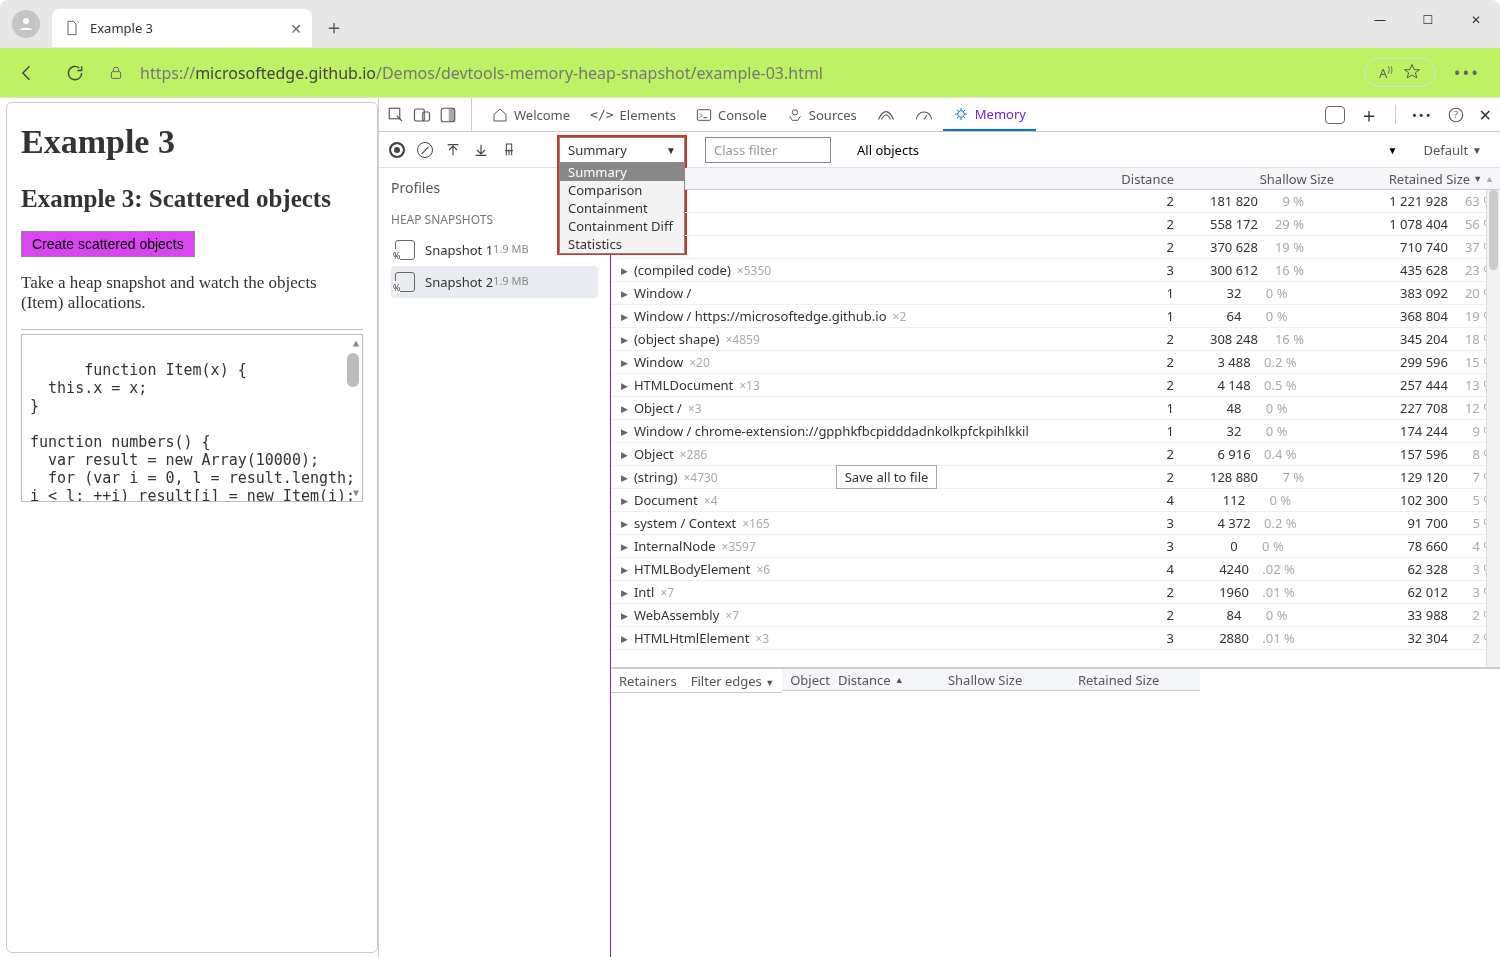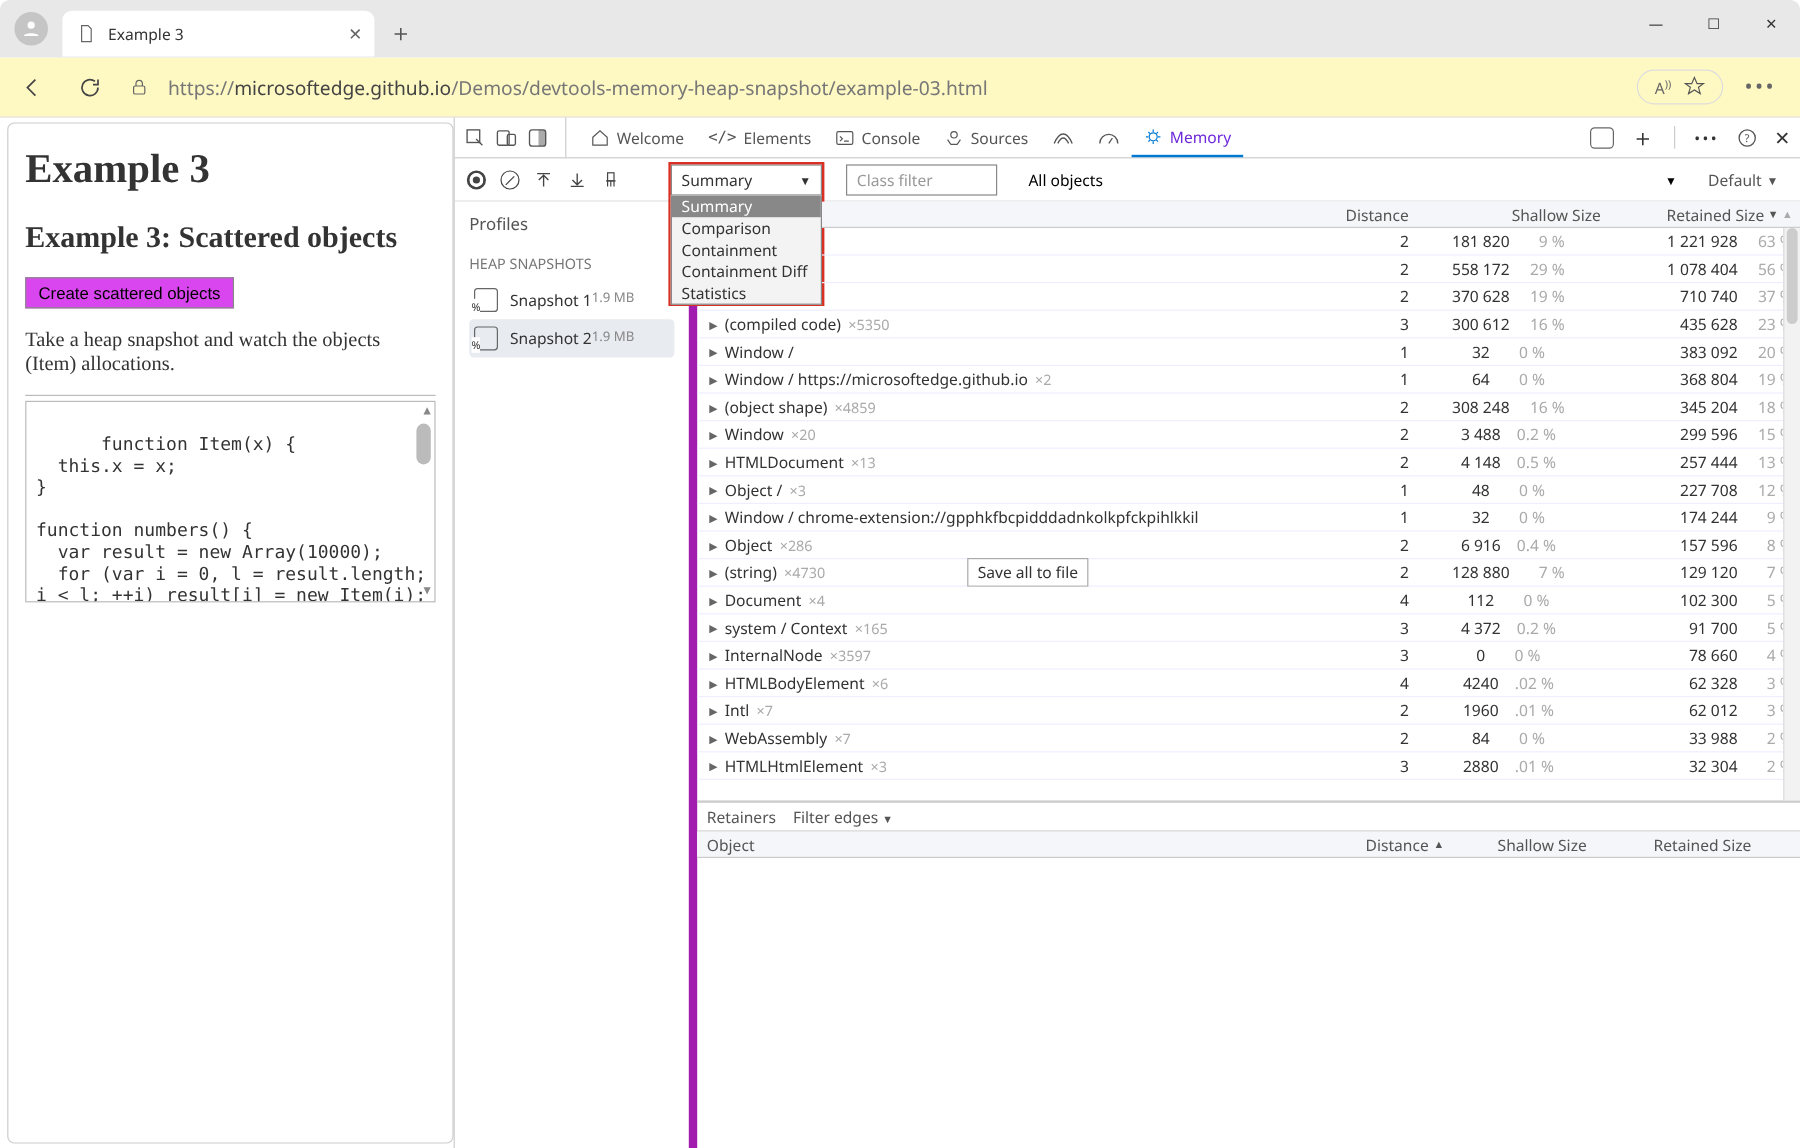--- a/index.html
+++ b/index.html
@@ -5,21 +5,21 @@
 * { margin: 0; padding: 0; box-sizing: border-box; }
 body { font-family: "Segoe UI", system-ui, sans-serif; font-size: 13px; color: #333; background: #fff; overflow: hidden; width: 1500px; height: 957px; }
 .top-frame { height: 48px; background: #e8e8e8; display: flex; align-items: center; gap: 4px; padding: 0 4px; position: relative; border-top-left-radius: 8px; border-top-right-radius: 8px; }
 .user-orb { width: 28px; height: 28px; border-radius: 50%; background: #c5c5c5; margin: 0 8px 0 8px; display: flex; align-items: center; justify-content: center; color: #fff; }
 .tab { width: 260px; height: 38px; background: #fff; border-radius: 8px 8px 0 0; display: flex; align-items: center; gap: 10px; padding: 0 12px; margin-top: 8px; position: relative; }
 .tab .doc-icon { width: 16px; height: 16px; display: inline-flex; }
 .tab .close { position: absolute; right: 10px; font-size: 14px; color: #666; }
 .newtab { width: 36px; display: flex; align-items: center; justify-content: center; font-size: 20px; color: #555; margin-top: 6px; }
 .win-controls { position: absolute; right: 0; top: 0; display: flex; }
 .win-controls > div { width: 48px; height: 38px; display: flex; align-items: center; justify-content: center; color: #333; font-size: 12px; }
-.addr-bar { height: 50px; background: #fef9c3; display: flex; align-items: center; gap: 18px; padding: 0 12px; border-bottom: 1px solid #e1e1e1; }
+.addr-bar { height: 50px; background: #bef264; display: flex; align-items: center; gap: 18px; padding: 0 12px; border-bottom: 1px solid #e1e1e1; }
 .nav-btn { width: 30px; height: 30px; display: flex; align-items: center; justify-content: center; color: #666; }
 .url-zone { display: flex; align-items: center; gap: 14px; flex: 1; font-size: 16px; color: #777; }
 .url-zone .lock { width: 18px; }
 .url-zone .dark { color:#444; }
 .addr-right { display: flex; gap: 18px; align-items: center; padding: 0 8px; color: #666; }
 .addr-right .pill { border: 1px solid #ddd; border-radius: 16px; padding: 4px 14px; display: flex; align-items: center; gap: 10px; }
 .main { display: flex; height: calc(957px - 48px - 50px); }
 .page-pane { width: 372px; border: 1px solid #ccc; margin: 4px 0 4px 6px; border-radius: 6px; padding: 14px 14px; overflow: hidden; }
 .page-pane h1 { font-family: "Times New Roman", serif; font-size: 34px; font-weight: bold; margin: 6px 0 24px 0; }
 .page-pane h2 { font-family: "Times New Roman", serif; font-size: 25px; font-weight: bold; margin: 8px 0 18px 0; }
@@ -46,21 +46,21 @@
 .view-select { width: 126px; height: 26px; border: 1px solid #888; background: #fff; padding: 0 8px; display: flex; align-items: center; justify-content: space-between; font-size: 13px; }
 .dd-highlight { position: absolute; top: -2px; left: -2px; width: 130px; height: 120px; border: 2px solid #d93025; pointer-events: none; }
 .dd-list { position: absolute; top: 26px; left: 0; width: 126px; background: #f3f3f3; border: 1px solid #888; border-top: none; z-index: 10; }
 .dd-list .opt { padding: 1px 8px; height: 18px; font-size: 13px; display: flex; align-items: center; }
 .dd-list .opt.sel { background: #888; color: #fff; }
 .class-filter { width: 126px; height: 26px; border: 1px solid #888; padding: 0 8px; color: #999; background: #fff; display: flex; align-items: center; margin-left: 8px;}
 .all-obj { display: flex; align-items: center; gap: 6px; margin-left: 14px; color: #000000; flex:1; position: relative; }
 .all-obj .caret { position: absolute; right: 6px; }
 .default-dd { margin-left: auto; color: #555; display: flex; align-items: center; gap: 4px; padding: 0 8px; }
 .dt-body { display: flex; flex: 1; min-height: 0; }
-.profiles { width: 202px; border-right: 7px solid #a21caf; padding: 10px 12px; }
+.profiles { width: 232px; border-right: 1px solid #a21caf; padding: 10px 12px; }
 .profiles h3 { font-size: 14px; font-weight: normal; color: #555; margin-bottom: 14px; }
 .profiles .lab { font-size: 12px; color: #777; margin: 8px 0 6px 0; }
 .snap { display: flex; align-items: center; gap: 10px; padding: 6px 4px; border-radius: 4px; }
 .snap.sel { background: #e8ebf0; }
 .snap .ic { width: 20px; height: 20px; border: 1.3px solid #666; border-radius: 3px; position: relative; }
 .snap .ic::after { content: "%"; position: absolute; font-size: 9px; left: -3px; bottom: -3px; background: #fff; }
 .snap .meta { display: flex; }
 .snap .meta .sz { font-size: 11px; color: #888; }
 .heap { flex: 1; display: flex; flex-direction: column; min-width: 0; }
 .hdr-row { display: flex; height: 22px; align-items: center; background: #f4f6f9; border-bottom: 1px solid #ccc; font-size: 13px; color: #555; position: relative; }
@@ -71,21 +71,21 @@
 .rows { flex: 1; overflow: hidden; position: relative; }
 .r { display: flex; height: 23px; align-items: center; font-size: 13px; border-bottom: 1px solid #eef; }
 .r .c1 { flex: 1; padding-left: 10px; display: flex; align-items: center; gap: 6px; white-space: nowrap; overflow: hidden; }
 .r .c1 .tw { font-size: 9px; color: #666; }
 .r .c1 .cnt { color: #aaa; font-size: 12px; }
 .r .c2 { width: 90px; text-align: right; padding-right: 6px; }
 .r .c3 { width: 160px; text-align: right; padding-right: 6px; display: flex; justify-content: center; gap: 6px; }
 .r .c3 .pct, .r .c4 .pct { color: #aaa; width: 40px; text-align: right; }
 .r .c4 { width: 160px; text-align: right; padding-right: 6px; display: flex; justify-content: flex-end; gap: 6px; }
 .save-pop { position: absolute; left: 108px; top: 0; background: #fff; border: 1px solid #aaa; padding: 2px 8px; font-size: 13px; }
-.retainers { height: 290px; border-top: 2px solid #ccc; display: flex; flex-direction: column; }
+.retainers { height: 290px; border-top: 2px solid #ccc; display: flex; flex-direction: row; }
 .ret-top { height: 24px; display: flex; align-items: center; gap: 14px; padding: 0 8px; font-size: 13px; color: #555; border-bottom: 1px solid #ccc; }
 .ret-hdr { display: flex; height: 22px; align-items: center; background: #f4f6f9; border-bottom: 1px solid #ccc; font-size: 13px; color: #555; }
 .ret-hdr .rc1 { flex: 1; padding-left: 8px; }
 .ret-hdr .rc2 { width: 110px; padding-left: 8px; display: flex; align-items: center; gap: 4px; }
 .ret-hdr .rc3 { width: 130px; padding-left: 8px; }
 .ret-hdr .rc4 { width: 130px; padding-left: 8px; }
 .scrollbar-main { position: absolute; right: 0; top: 0; width: 14px; height: 100%; background: #f2f2f2; border-left: 1px solid #ddd; }
 .scrollbar-main .th { position: absolute; left: 2px; right: 2px; top: 0; height: 80px; background: #ccc; border-radius: 5px; }
 svg { display: block; }
 </style>

